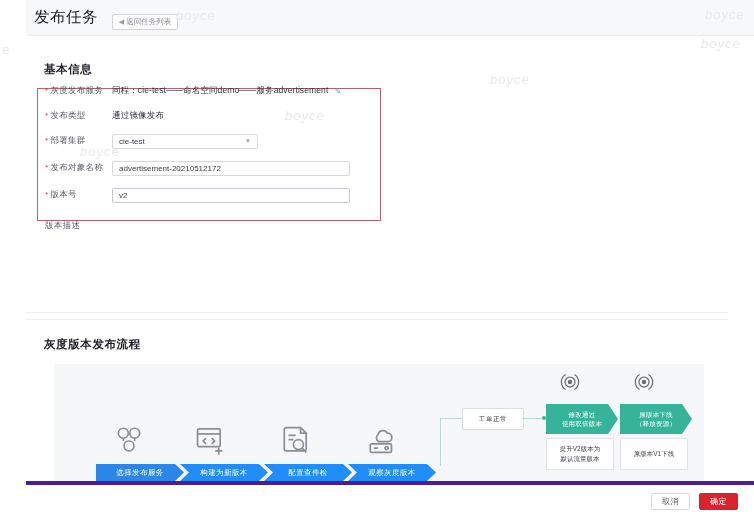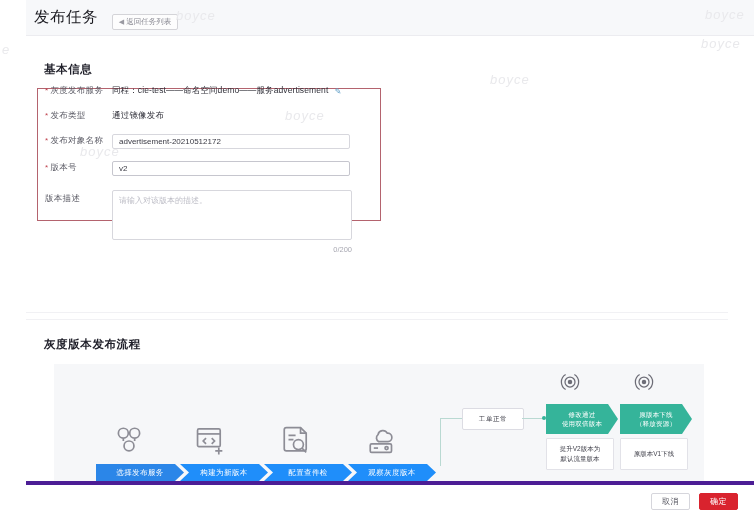--- a/index.html
+++ b/index.html
@@ -374,20 +374,31 @@
 
         <div class="frow" style="margin-bottom:12px;">
           <div class="flabel">
             <span class="req">*</span><span>发布类型</span>
           </div>
           <div class="fvalue">
             <span class="static-val">通过镜像发布</span>
           </div>
         </div>
 
+        <div class="frow" style="margin-bottom:12px;">
+          <div class="flabel">
+            <span class="req">*</span><span>部署集群</span>
+          </div>
+          <div class="fvalue">
+            <div class="sel">
+              <span>cie-test</span>
+              <span class="caret">▼</span>
+            </div>
+          </div>
+        </div>
 
         <div class="frow" style="margin-bottom:12px;">
           <div class="flabel">
             <span class="req">*</span><span>发布对象名称</span>
           </div>
           <div class="fvalue">
             <input class="inp" type="text" value="advertisement-20210512172" style="">
           </div>
         </div>
 
@@ -396,26 +407,20 @@
             <span class="req">*</span><span>版本号</span>
           </div>
           <div class="fvalue">
             <input class="inp focused" type="text" value="v2" style="">
           </div>
         </div>
 
         <div class="frow">
           <div class="flabel" style="padding-top:2px;">
             <span>版本描述</span>
-          </div>
-          <div class="fvalue">
-            <div class="ta-wrap">
-              <textarea class="ta" placeholder="请输入对该版本的描述。" style=""></textarea>
-              <div class="ta-count">0/200</div>
-            </div>
           </div>
         </div>
 
       </div>
     </div>
 
     <div class="card card-flow">
       <div class="section-title" style="left:18px; top:17px;">灰度版本发布流程</div>
 
       <div class="flow-canvas">

